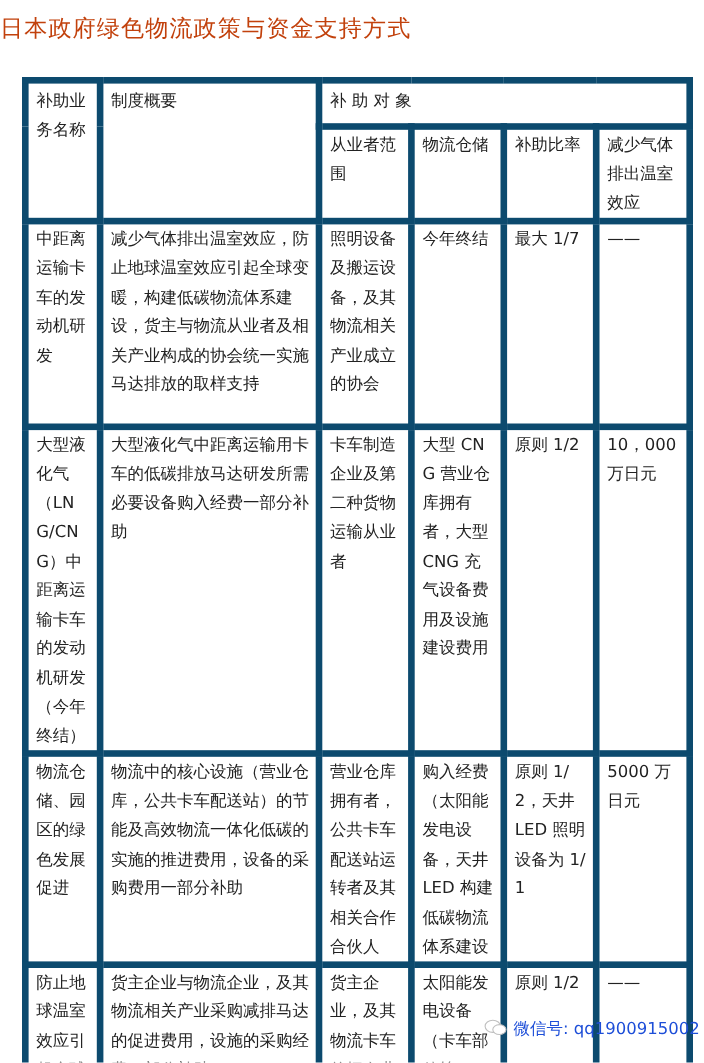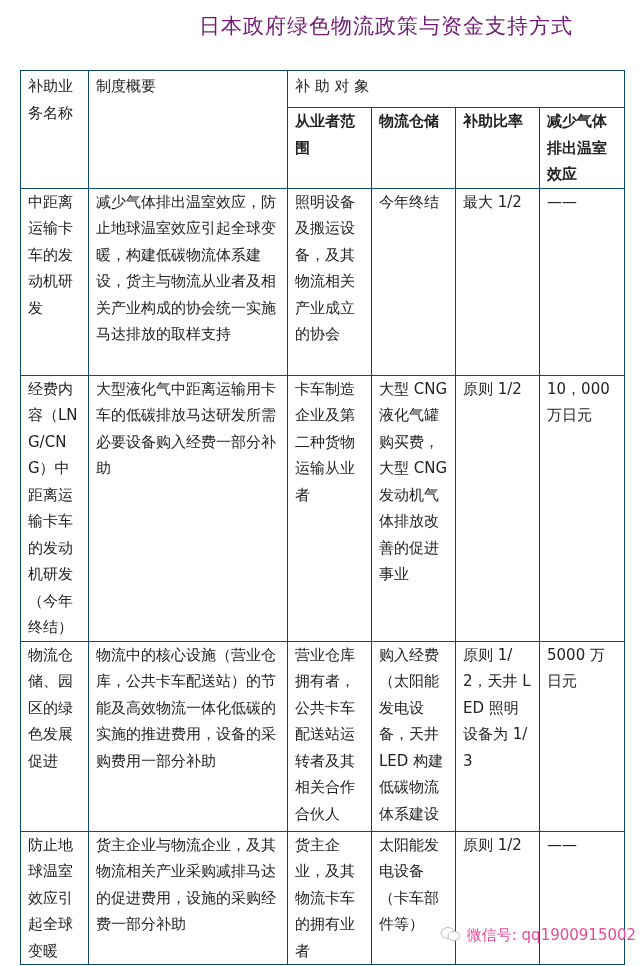--- a/index.html
+++ b/index.html
@@ -3,36 +3,36 @@
   <meta charset="utf-8">
   <style>
     html, body { margin: 0; padding: 0; background: #ffffff; }
     body {
       width: 640px; height: 966px; position: relative; overflow: hidden;
       font-family: "DejaVu Sans", "Liberation Sans", sans-serif;
       color: #222222;
     }
     .title {
       position: absolute; left: 0; top: 12px; width: 573px;
-      text-align: right; font-size: 21px; letter-spacing: 1px; color: #701a75;
+      text-align: left; font-size: 21px; letter-spacing: 1px; color: #c2410c;
     }
     table.policy {
       position: absolute; left: 20px; top: 70px;
       width: 604px; border-collapse: collapse; table-layout: fixed;
       font-size: 15px; line-height: 26.5px;
     }
     table.policy td {
-      border: 1px solid #0c4a6e; vertical-align: top;
+      border: 6px solid #0c4a6e; vertical-align: top;
       padding: 0 6px 0 7px; word-break: break-all;
     }
     table.policy tr.hdr1 td { height: 34px; padding-top: 2px; }
-    table.policy tr.hdr2 td { height: 55px; font-weight: bold; }
+    table.policy tr.hdr2 td { height: 55px; }
     .watermark {
       position: absolute; left: 440px; top: 926px;
-      font-size: 15px; color: #ec4899; white-space: nowrap;
+      font-size: 15px; color: #1d4ed8; white-space: nowrap;
     }
     .wm-icon { display: inline-block; width: 22px; height: 16px; vertical-align: -2px; }
   </style>
 </head>
 <body>
 
 <div class="title">日本政府绿色物流政策与资金支持方式</div>
 
 <table class="policy">
   <colgroup>
@@ -53,37 +53,37 @@
     <td>从业者范围</td>
     <td>物流仓储</td>
     <td>补助比率</td>
     <td>减少气体排出温室效应</td>
   </tr>
   <tr style="height:187px">
     <td>中距离运输卡车的发动机研发</td>
     <td>减少气体排出温室效应，防止地球温室效应引起全球变暖，构建低碳物流体系建设，货主与物流从业者及相关产业构成的协会统一实施马达排放的取样支持</td>
     <td>照明设备及搬运设备，及其物流相关产业成立的协会</td>
     <td>今年终结</td>
-    <td>最大 1/2</td>
+    <td>最大 1/7</td>
     <td>——</td>
   </tr>
   <tr style="height:263px">
-    <td>经费内容（LNG/CNG）中距离运输卡车的发动机研发（今年终结）</td>
+    <td>大型液化气（LNG/CNG）中距离运输卡车的发动机研发（今年终结）</td>
     <td>大型液化气中距离运输用卡车的低碳排放马达研发所需必要设备购入经费一部分补助</td>
     <td>卡车制造企业及第二种货物运输从业者</td>
-    <td>大型 CNG 液化气罐购买费，大型 CNG 发动机气体排放改善的促进事业</td>
+    <td>大型 CNG 营业仓库拥有者，大型 CNG 充气设备费用及设施建设费用</td>
     <td>原则 1/2</td>
     <td>10，000 万日元</td>
   </tr>
   <tr style="height:190px">
     <td>物流仓储、园区的绿色发展促进</td>
     <td>物流中的核心设施（营业仓库，公共卡车配送站）的节能及高效物流一体化低碳的实施的推进费用，设备的采购费用一部分补助</td>
     <td>营业仓库拥有者，公共卡车配送站运转者及其相关合作合伙人</td>
     <td>购入经费（太阳能发电设备，天井 LED 构建低碳物流体系建设</td>
-    <td>原则 1/2，天井 LED 照明设备为 1/3</td>
+    <td>原则 1/2，天井 LED 照明设备为 1/1</td>
     <td>5000 万日元</td>
   </tr>
   <tr style="height:129px">
     <td>防止地球温室效应引起全球变暖</td>
     <td>货主企业与物流企业，及其物流相关产业采购减排马达的促进费用，设施的采购经费一部分补助</td>
     <td>货主企业，及其物流卡车的拥有业者</td>
     <td>太阳能发电设备（卡车部件等）</td>
     <td>原则 1/2</td>
     <td>——</td>
   </tr>

